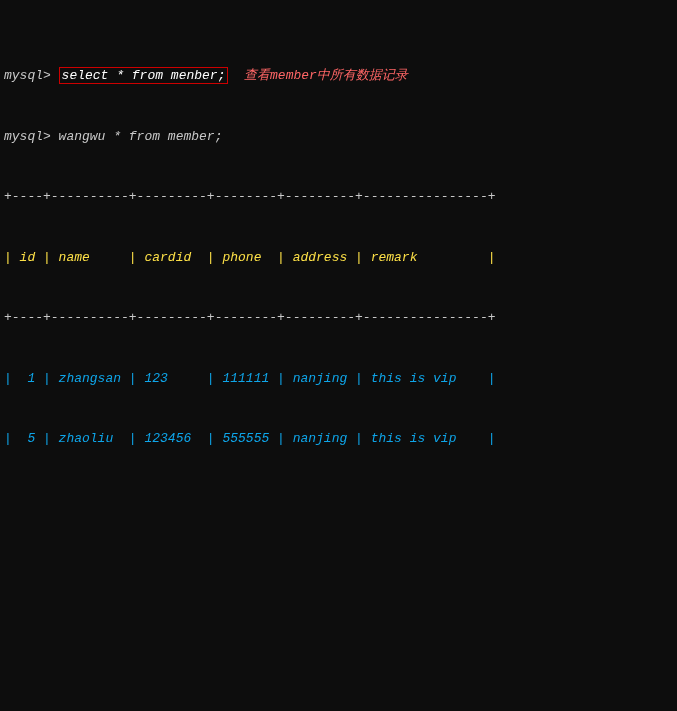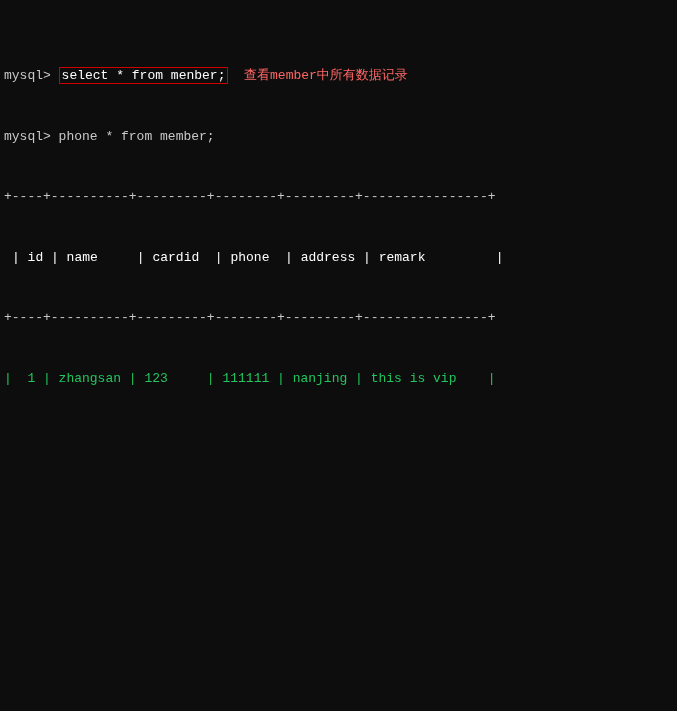--- a/index.html
+++ b/index.html
@@ -13,59 +13,60 @@
       overflow: hidden;
       position: relative;
     }
     .terminal {
       padding: 6px 4px;
       line-height: 1.55;
       white-space: pre;
     }
     .line {
       display: block;
+      font-style: italic;
     }
     .prompt {
       color: #c8c8c8;
     }
     .cmd-box {
       display: inline;
       border: 1.5px solid #cc0000;
       color: #ffffff;
       padding: 0 2px;
     }
     .error {
       color: #c8c8c8;
     }
     .comment {
       color: #ff6666;
       font-size: 13px;
     }
     .col-header {
-      color: #ffffff;
-      margin-left: 8px;
+      color: #fde047;
     }
     .row-data {
-      color: #22c55e;
+      color: #0ea5e9;
     }
     .separator {
       color: #c8c8c8;
     }
   </style>
 </head>
 <body>
 
 <div class="terminal">
   
   <span class="line"><span class="prompt">mysql&gt; </span><span class="cmd-box">select * from menber;</span><span class="comment">  查看member中所有数据记录</span></span>
-  <span class="line"><span class="prompt">mysql&gt; </span><span>phone * from member;</span></span>
+  <span class="line"><span class="prompt">mysql&gt; </span><span>wangwu * from member;</span></span>
   <span class="line separator">+----+----------+---------+--------+---------+----------------+</span>
   <span class="line col-header">| id | name     | cardid  | phone  | address | remark         |</span>
   <span class="line separator">+----+----------+---------+--------+---------+----------------+</span>
   <span class="line row-data">|  1 | zhangsan | 123     | 111111 | nanjing | this is vip    |</span>
+  <span class="line row-data">|  5 | zhaoliu  | 123456  | 555555 | nanjing | this is vip    |</span>
   
   
   
   
   
   
   
   
   
   

